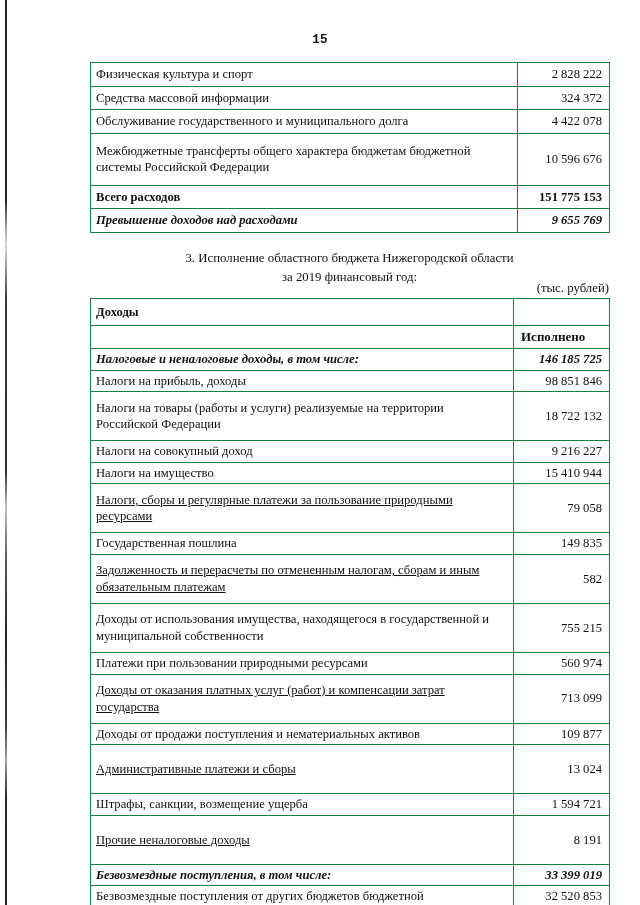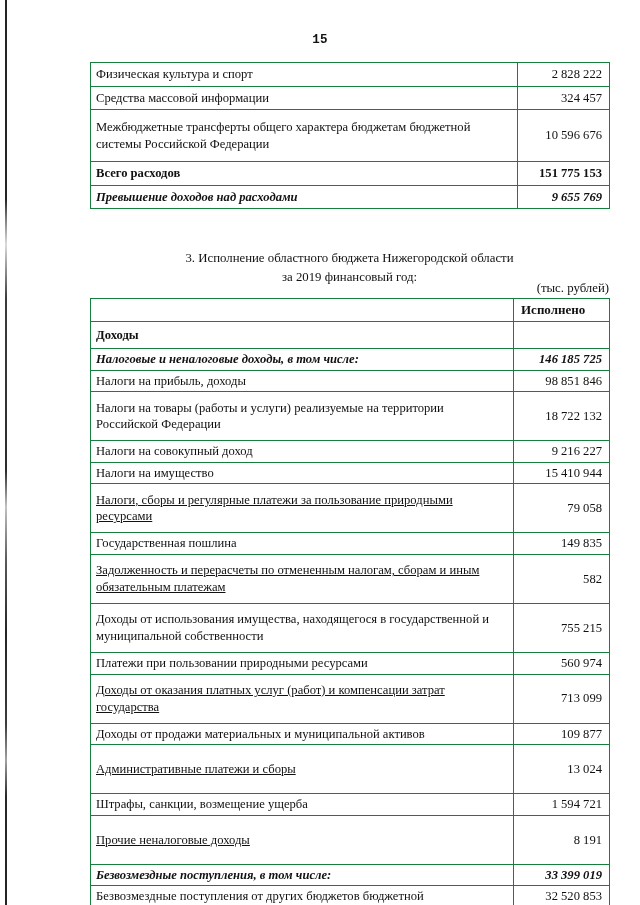--- a/index.html
+++ b/index.html
@@ -123,21 +123,25 @@
         <col class="lbl">
         <col class="val">
       </colgroup>
     <tbody>
         <tr>
           <td class=" ">Физическая культура и спорт</td>
           <td class="num  ">2 828 222</td>
         </tr>
         <tr>
           <td class=" ">Средства массовой информации</td>
-          <td class="num  ">324 457</td>
+          <td class="num  ">324 372</td>
+        </tr>
+        <tr>
+          <td class=" ">Обслуживание государственного и муниципального долга</td>
+          <td class="num  ">4 422 078</td>
         </tr>
         <tr>
           <td class=" " style="height: 45px;">Межбюджетные трансферты общего характера бюджетам бюджетной системы Российской Федерации</td>
           <td class="num  ">10 596 676</td>
         </tr>
         <tr>
           <td class="b ">Всего расходов</td>
           <td class="num b ">151 775 153</td>
         </tr>
         <tr>
@@ -154,28 +158,28 @@
 
   <div class="units">(тыс. рублей)</div>
 
   <table class="doc-table" id="table-revenues">
     <colgroup>
         <col class="lbl">
         <col class="val">
       </colgroup>
     <tbody>
         <tr>
+          <td class="b " style="height: 22px;">Доходы</td>
+          <td class="num b " style="height: 22px;"></td>
+        </tr>
+        <tr>
           <td style="height: 18px;"></td>
           <td class="hdr">Исполнено</td>
         </tr>
         <tr>
-          <td class="b " style="height: 22px;">Доходы</td>
-          <td class="num b " style="height: 22px;"></td>
-        </tr>
-        <tr>
           <td class="bi ">Налоговые и неналоговые доходы, в том числе:</td>
           <td class="num bi ">146 185 725</td>
         </tr>
         <tr>
           <td class=" ">Налоги на прибыль, доходы</td>
           <td class="num  ">98 851 846</td>
         </tr>
         <tr>
           <td class=" " style="height: 44px;">Налоги на товары (работы и услуги) реализуемые на территории Российской Федерации</td>
           <td class="num  ">18 722 132</td>
@@ -206,21 +210,21 @@
         </tr>
         <tr>
           <td class=" ">Платежи при пользовании  природными ресурсами</td>
           <td class="num  ">560 974</td>
         </tr>
         <tr>
           <td class=" bot" style="height: 44px;">Доходы от оказания  платных услуг (работ) и компенсации затрат государства</td>
           <td class="num  top">713 099</td>
         </tr>
         <tr>
-          <td class=" ">Доходы от продажи материальных и муниципальной активов</td>
+          <td class=" ">Доходы от продажи поступления и нематериальных активов</td>
           <td class="num  ">109 877</td>
         </tr>
         <tr>
           <td class=" bot" style="height: 44px;">Административные платежи и сборы</td>
           <td class="num  top">13 024</td>
         </tr>
         <tr>
           <td class=" ">Штрафы, санкции, возмещение ущерба</td>
           <td class="num  ">1 594 721</td>
         </tr>

